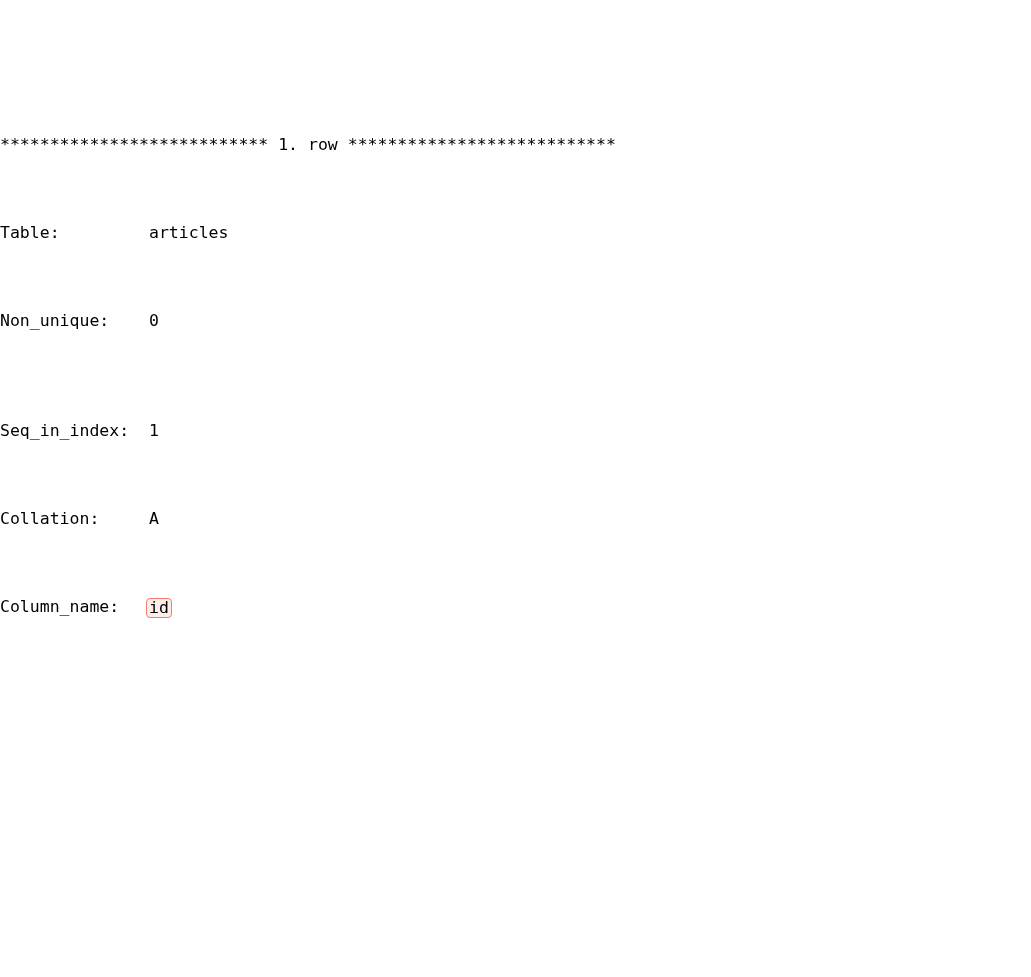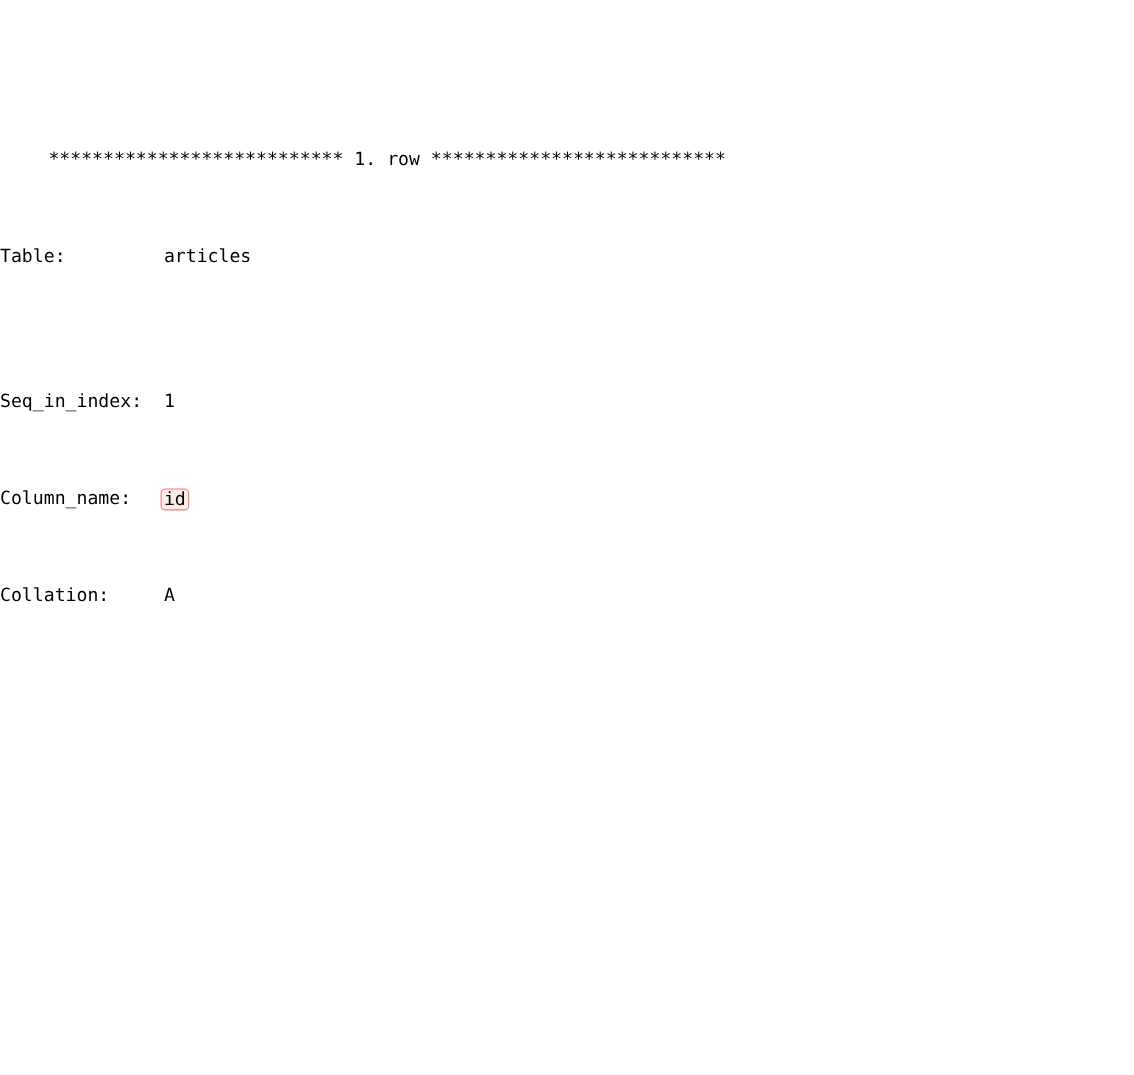--- a/index.html
+++ b/index.html
@@ -27,21 +27,20 @@
     line-height: 22px;
     white-space: pre;
     letter-spacing: 0;
   }
   .label {
     display: inline-block;
     width: 14ch;
   }
   .sep-line {
     white-space: pre;
-    padding-left: 44px;
   }
   .hl {
     display: inline-block;
     border: 1.5px solid #ef7f6e;
     border-radius: 4px;
     background: #fdecea;
     padding: 0 2px;
     margin: 0 -3px;
     line-height: 18px;
     position: relative;
@@ -57,27 +56,28 @@
 
 <div id="terminal">
 
   
 
   
   <div class="line sep-line"><span>***************************</span><span> </span><span>1. row</span><span> </span><span>***************************</span></div>
 
   <div class="line"><span class="label">Table:</span><span class="valspace"></span><span>articles</span></div>
 
+  <div class="line"><span class="label">Non_unique:</span><span class="valspace"></span><span>0</span></div>
 
 
   <div class="line"><span class="label">Seq_in_index:</span><span class="valspace"></span><span>1</span></div>
 
+  <div class="line"><span class="label">Collation:</span><span class="valspace"></span><span>A</span></div>
+
   <div class="line"><span class="label">Column_name:</span><span class="valspace"></span><span class="hl">id</span></div>
-
-  <div class="line"><span class="label">Collation:</span><span class="valspace"></span><span>A</span></div>
 
 
 
   
 
   
 
   
 
   

